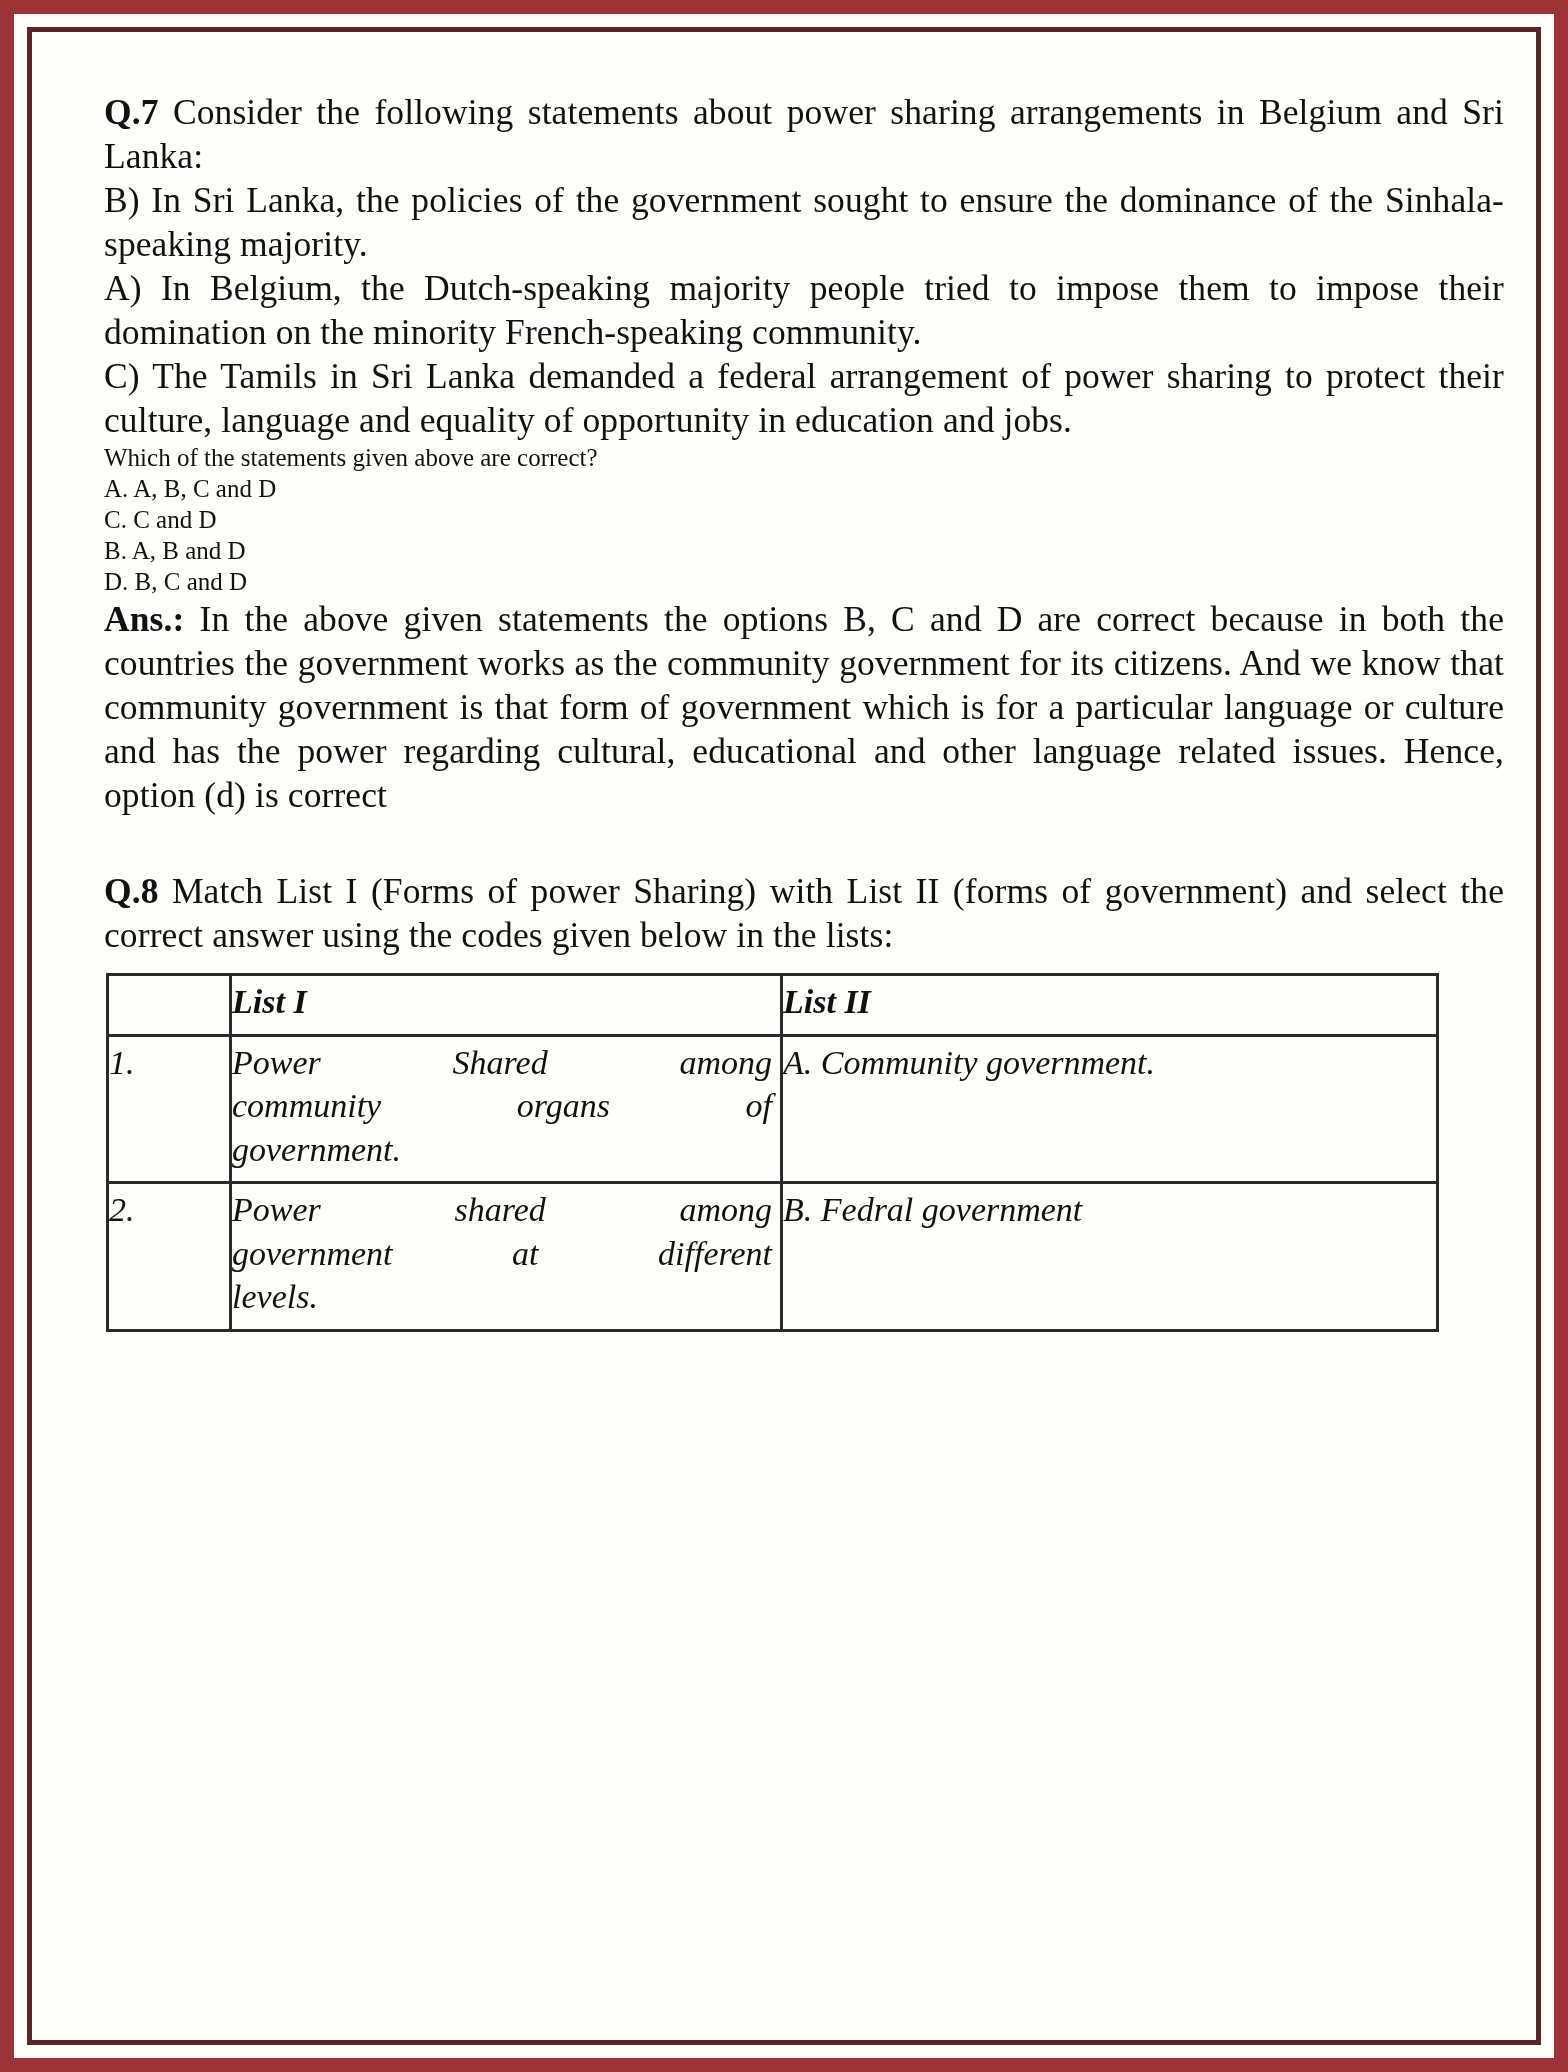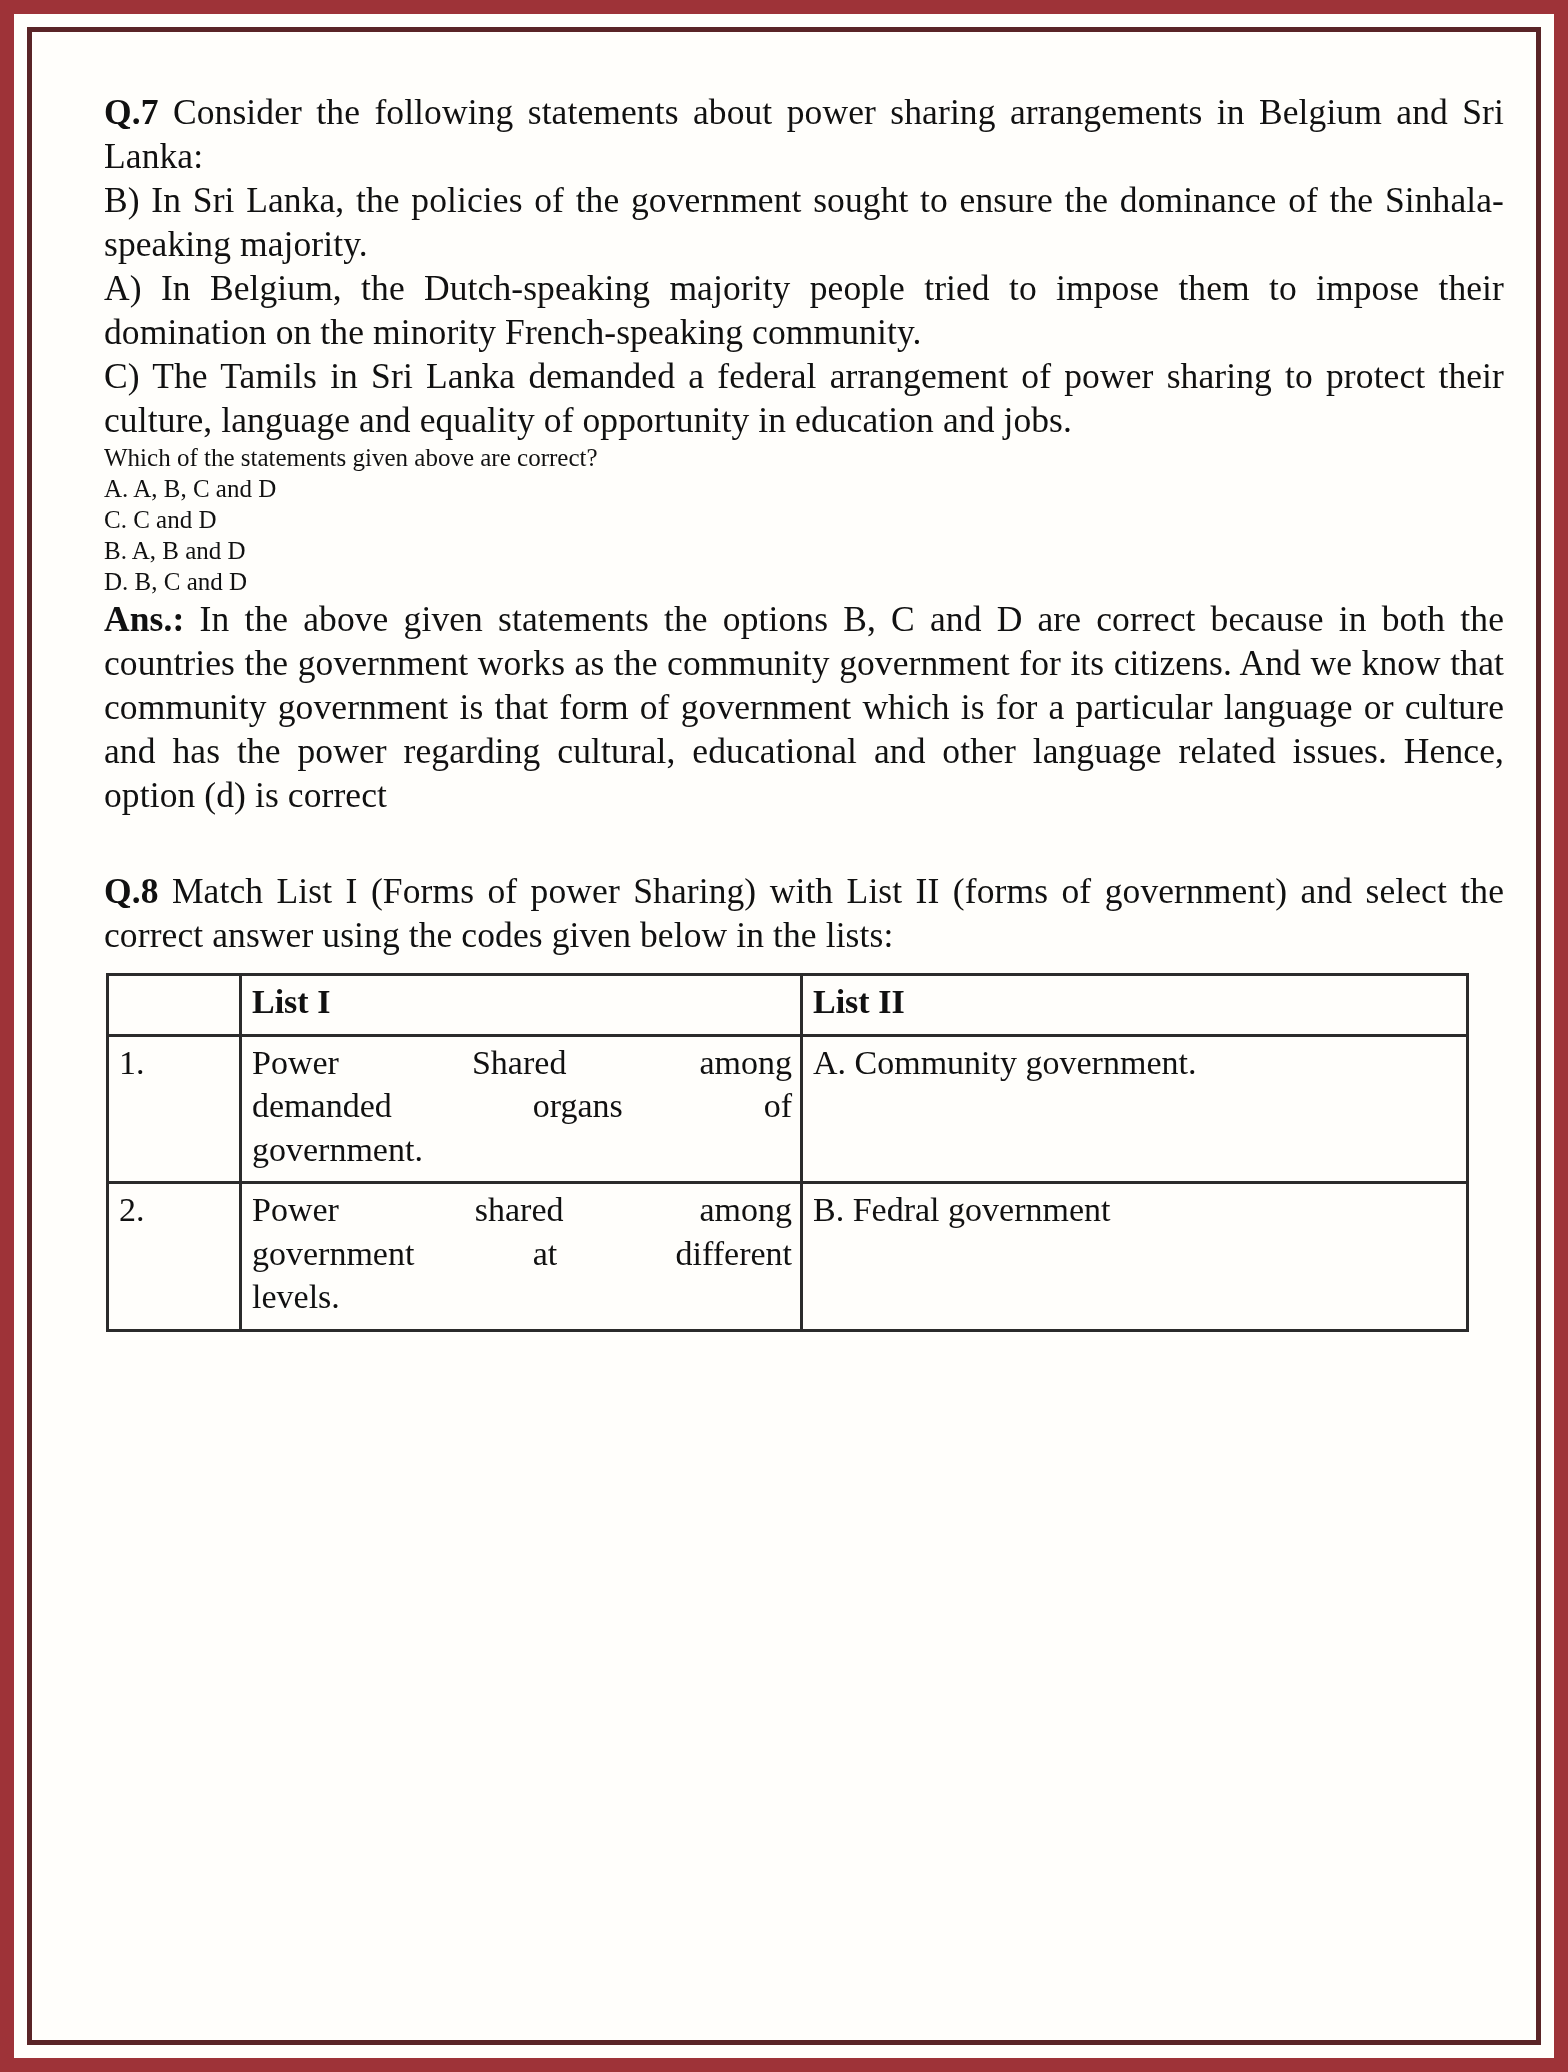--- a/index.html
+++ b/index.html
@@ -71,26 +71,27 @@
   table.match-table {
     margin-top: 16px;
     margin-left: 2px;
     border-collapse: collapse;
     width: 1305px;
     table-layout: fixed;
   }
   table.match-table td {
     border: 3px solid #2b2b2b;
     vertical-align: top;
-    padding: 4px 8px 10px 10px;
+    padding: 4px 8px 10px 0;
     font-size: 34px;
     line-height: 1.28;
     color: #111111;
     text-align: justify;
     text-justify: inter-word;
+    font-style: italic;
   }
   td.col-num {
     width: 112px;
     text-align: left;
   }
   td.col-l1 {
     width: 540px;
   }
   td.col-l2 {
     width: 645px;
@@ -156,21 +157,21 @@
           <tbody>
             <tr>
               <td class="hdr col-num"></td>
               <td class="hdr col-l1">List I</td>
               <td class="hdr col-l2">List II</td>
             </tr>
             <tr>
               <td class="col-num">1.</td>
               <td class="col-l1 cell-justify">
                 <span class="jline">Power Shared among</span>
-                <span class="jline">demanded organs of</span>
+                <span class="jline">community organs of</span>
                 <span class="jlast">government.</span>
               </td>
               <td class="col-l2">A. Community government.</td>
             </tr>
             <tr>
               <td class="col-num">2.</td>
               <td class="col-l1 cell-justify">
                 <span class="jline">Power shared among</span>
                 <span class="jline">government at different</span>
                 <span class="jlast">levels.</span>

